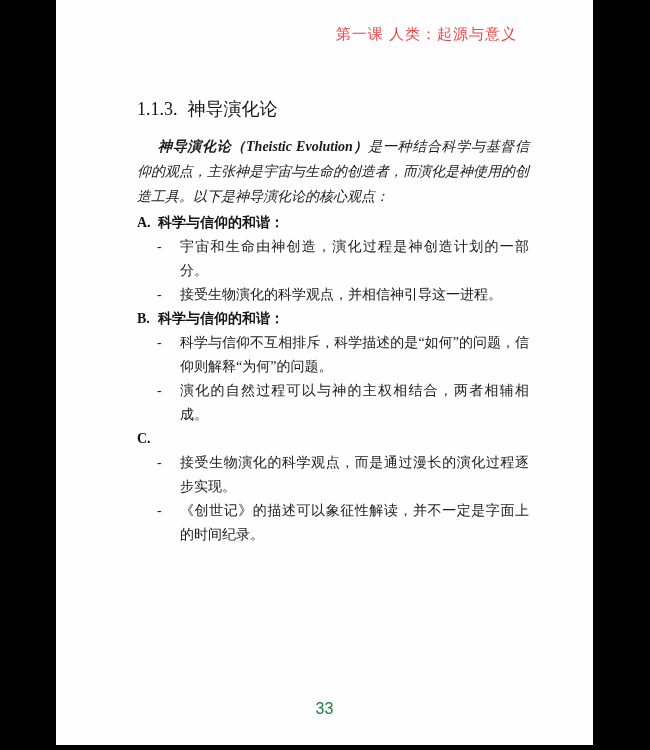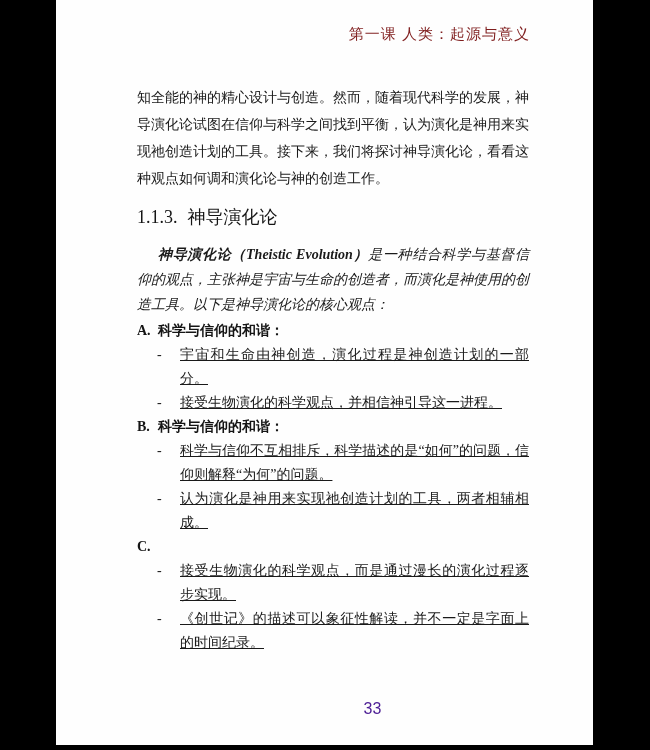--- a/index.html
+++ b/index.html
@@ -11,25 +11,25 @@
     font-family: "Liberation Serif", "DejaVu Serif", serif;
   }
   .page {
     position: absolute;
     left: 56px; top: 0;
     width: 537px; height: 745px;
     background: #fefefe;
   }
   .running-header {
     position: absolute;
-    top: 25px; right: 63px;
+    top: 25px; right: 76px;
     font-family: "Liberation Sans", "DejaVu Sans", sans-serif;
     font-size: 15px;
     letter-spacing: 1px;
-    color: #7f1d1d;
+    color: #ef4444;
     white-space: nowrap;
   }
   .content {
     position: absolute;
     left: 81px; top: 0;
     width: 392px;
     padding-top: 84px;
     font-size: 14px;
     color: #1a1a1a;
   }
@@ -60,42 +60,40 @@
     line-height: 24px;
     color: #151515;
   }
   .ol-label { width: 21px; flex: none; }
   .sub-item {
     display: flex;
     margin-left: 20px;
     line-height: 24px;
   }
   .dash { width: 23px; flex: none; }
-  .sub-text { flex: 1; text-align: justify; text-decoration: underline; }
+  .sub-text { flex: 1; text-align: justify; }
   .page-number {
     position: absolute;
     top: 700px; left: 0;
     width: 100%;
     text-align: center;
     font-family: "Liberation Sans", "DejaVu Sans", sans-serif;
     font-size: 16px;
-    color: #4c1d95;
-    padding-left: 48px;
+    color: #15803d;
   }
 </style>
 </head>
 <body>
 
 <div class="page">
 
   <div class="running-header">第一课 人类：起源与意义</div>
 
   <div class="content">
 
-    <p class="intro">知全能的神的精心设计与创造。然而，随着现代科学的发展，神导演化论试图在信仰与科学之间找到平衡，认为演化是神用来实现祂创造计划的工具。接下来，我们将探讨神导演化论，看看这种观点如何调和演化论与神的创造工作。</p>
 
     <h2 class="section-heading">
       <span class="sec-num">1.1.3.</span><span>神导演化论</span>
     </h2>
 
     <p class="definition"><b>神导演化论（Theistic Evolution）</b><span>是一种结合科学与基督信仰的观点，主张神是宇宙与生命的创造者，而演化是神使用的创造工具。以下是神导演化论的核心观点：</span></p>
 
     <div class="outline">
 
       <div class="outline-item">
@@ -117,21 +115,21 @@
         <div class="outline-head">
           <span class="ol-label">B.</span>
           <span class="ol-title">科学与信仰的和谐：</span>
         </div>
         <div class="sub-item">
           <span class="dash">-</span>
           <span class="sub-text">科学与信仰不互相排斥，科学描述的是“如何”的问题，信仰则解释“为何”的问题。</span>
         </div>
         <div class="sub-item">
           <span class="dash">-</span>
-          <span class="sub-text">认为演化是神用来实现祂创造计划的工具，两者相辅相成。</span>
+          <span class="sub-text">演化的自然过程可以与神的主权相结合，两者相辅相成。</span>
         </div>
       </div>
 
       <div class="outline-item">
         <div class="outline-head">
           <span class="ol-label">C.</span>
         </div>
         <div class="sub-item">
           <span class="dash">-</span>
           <span class="sub-text">接受生物演化的科学观点，而是通过漫长的演化过程逐步实现。</span>

